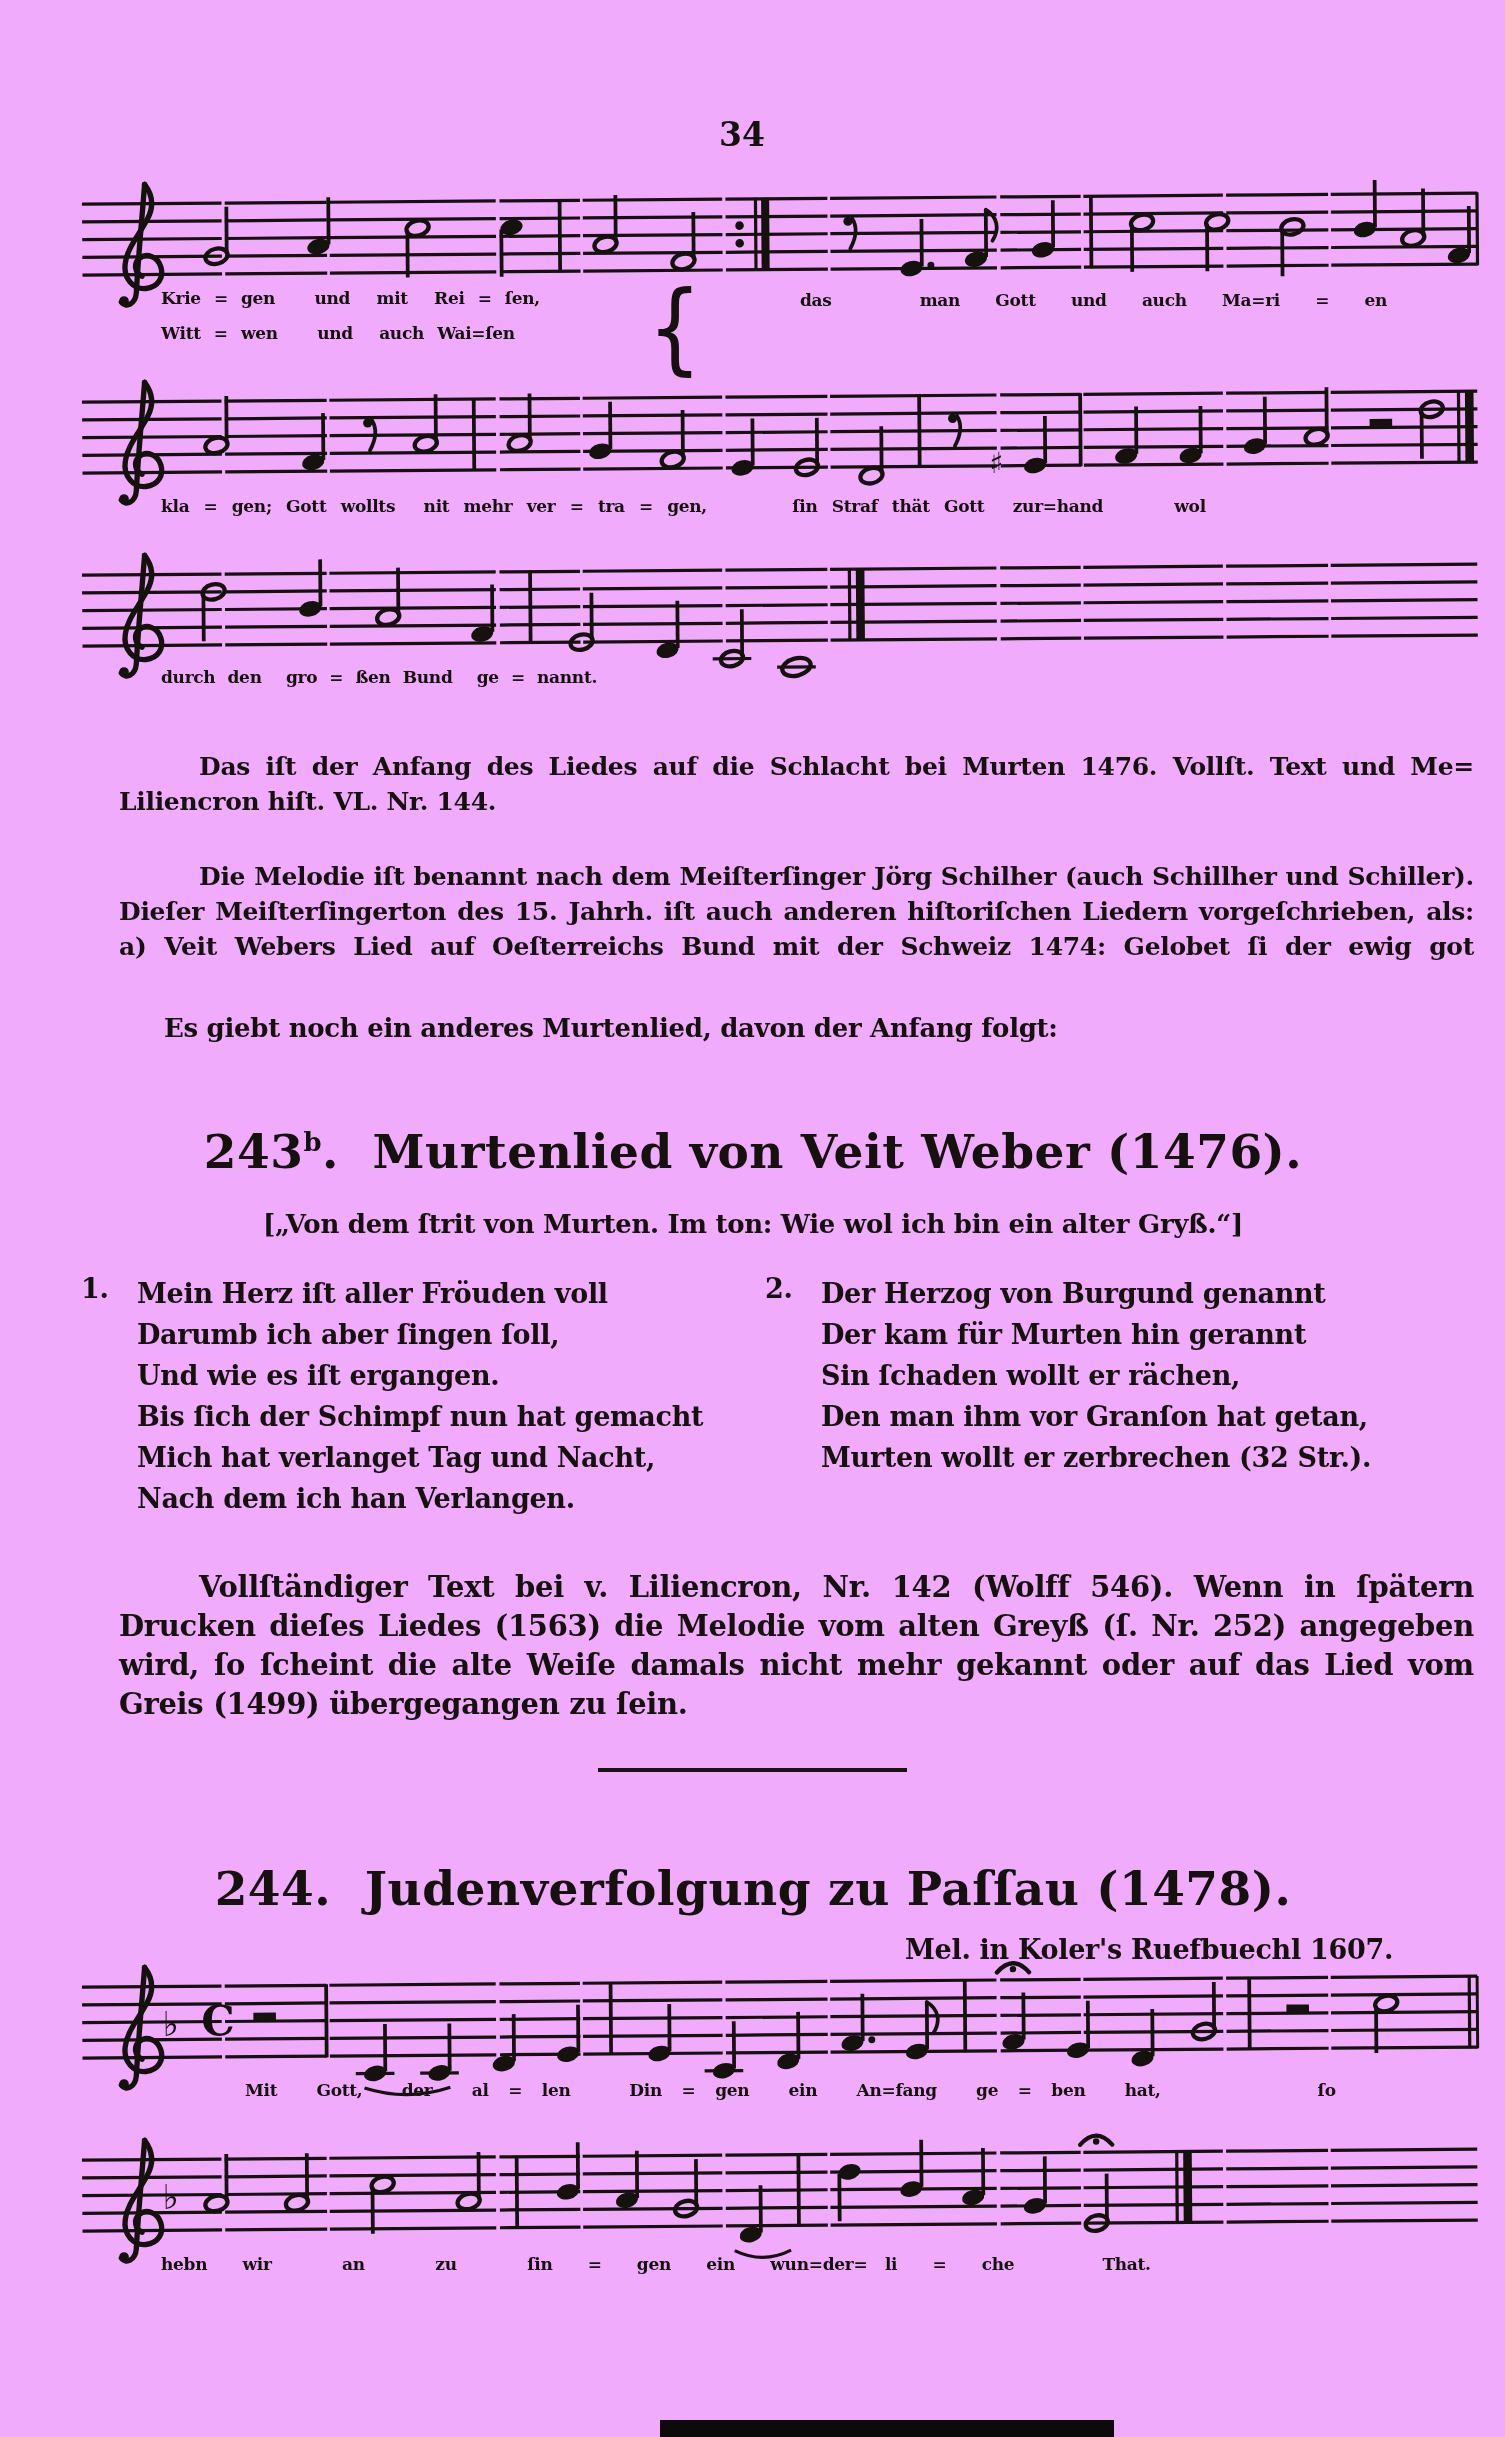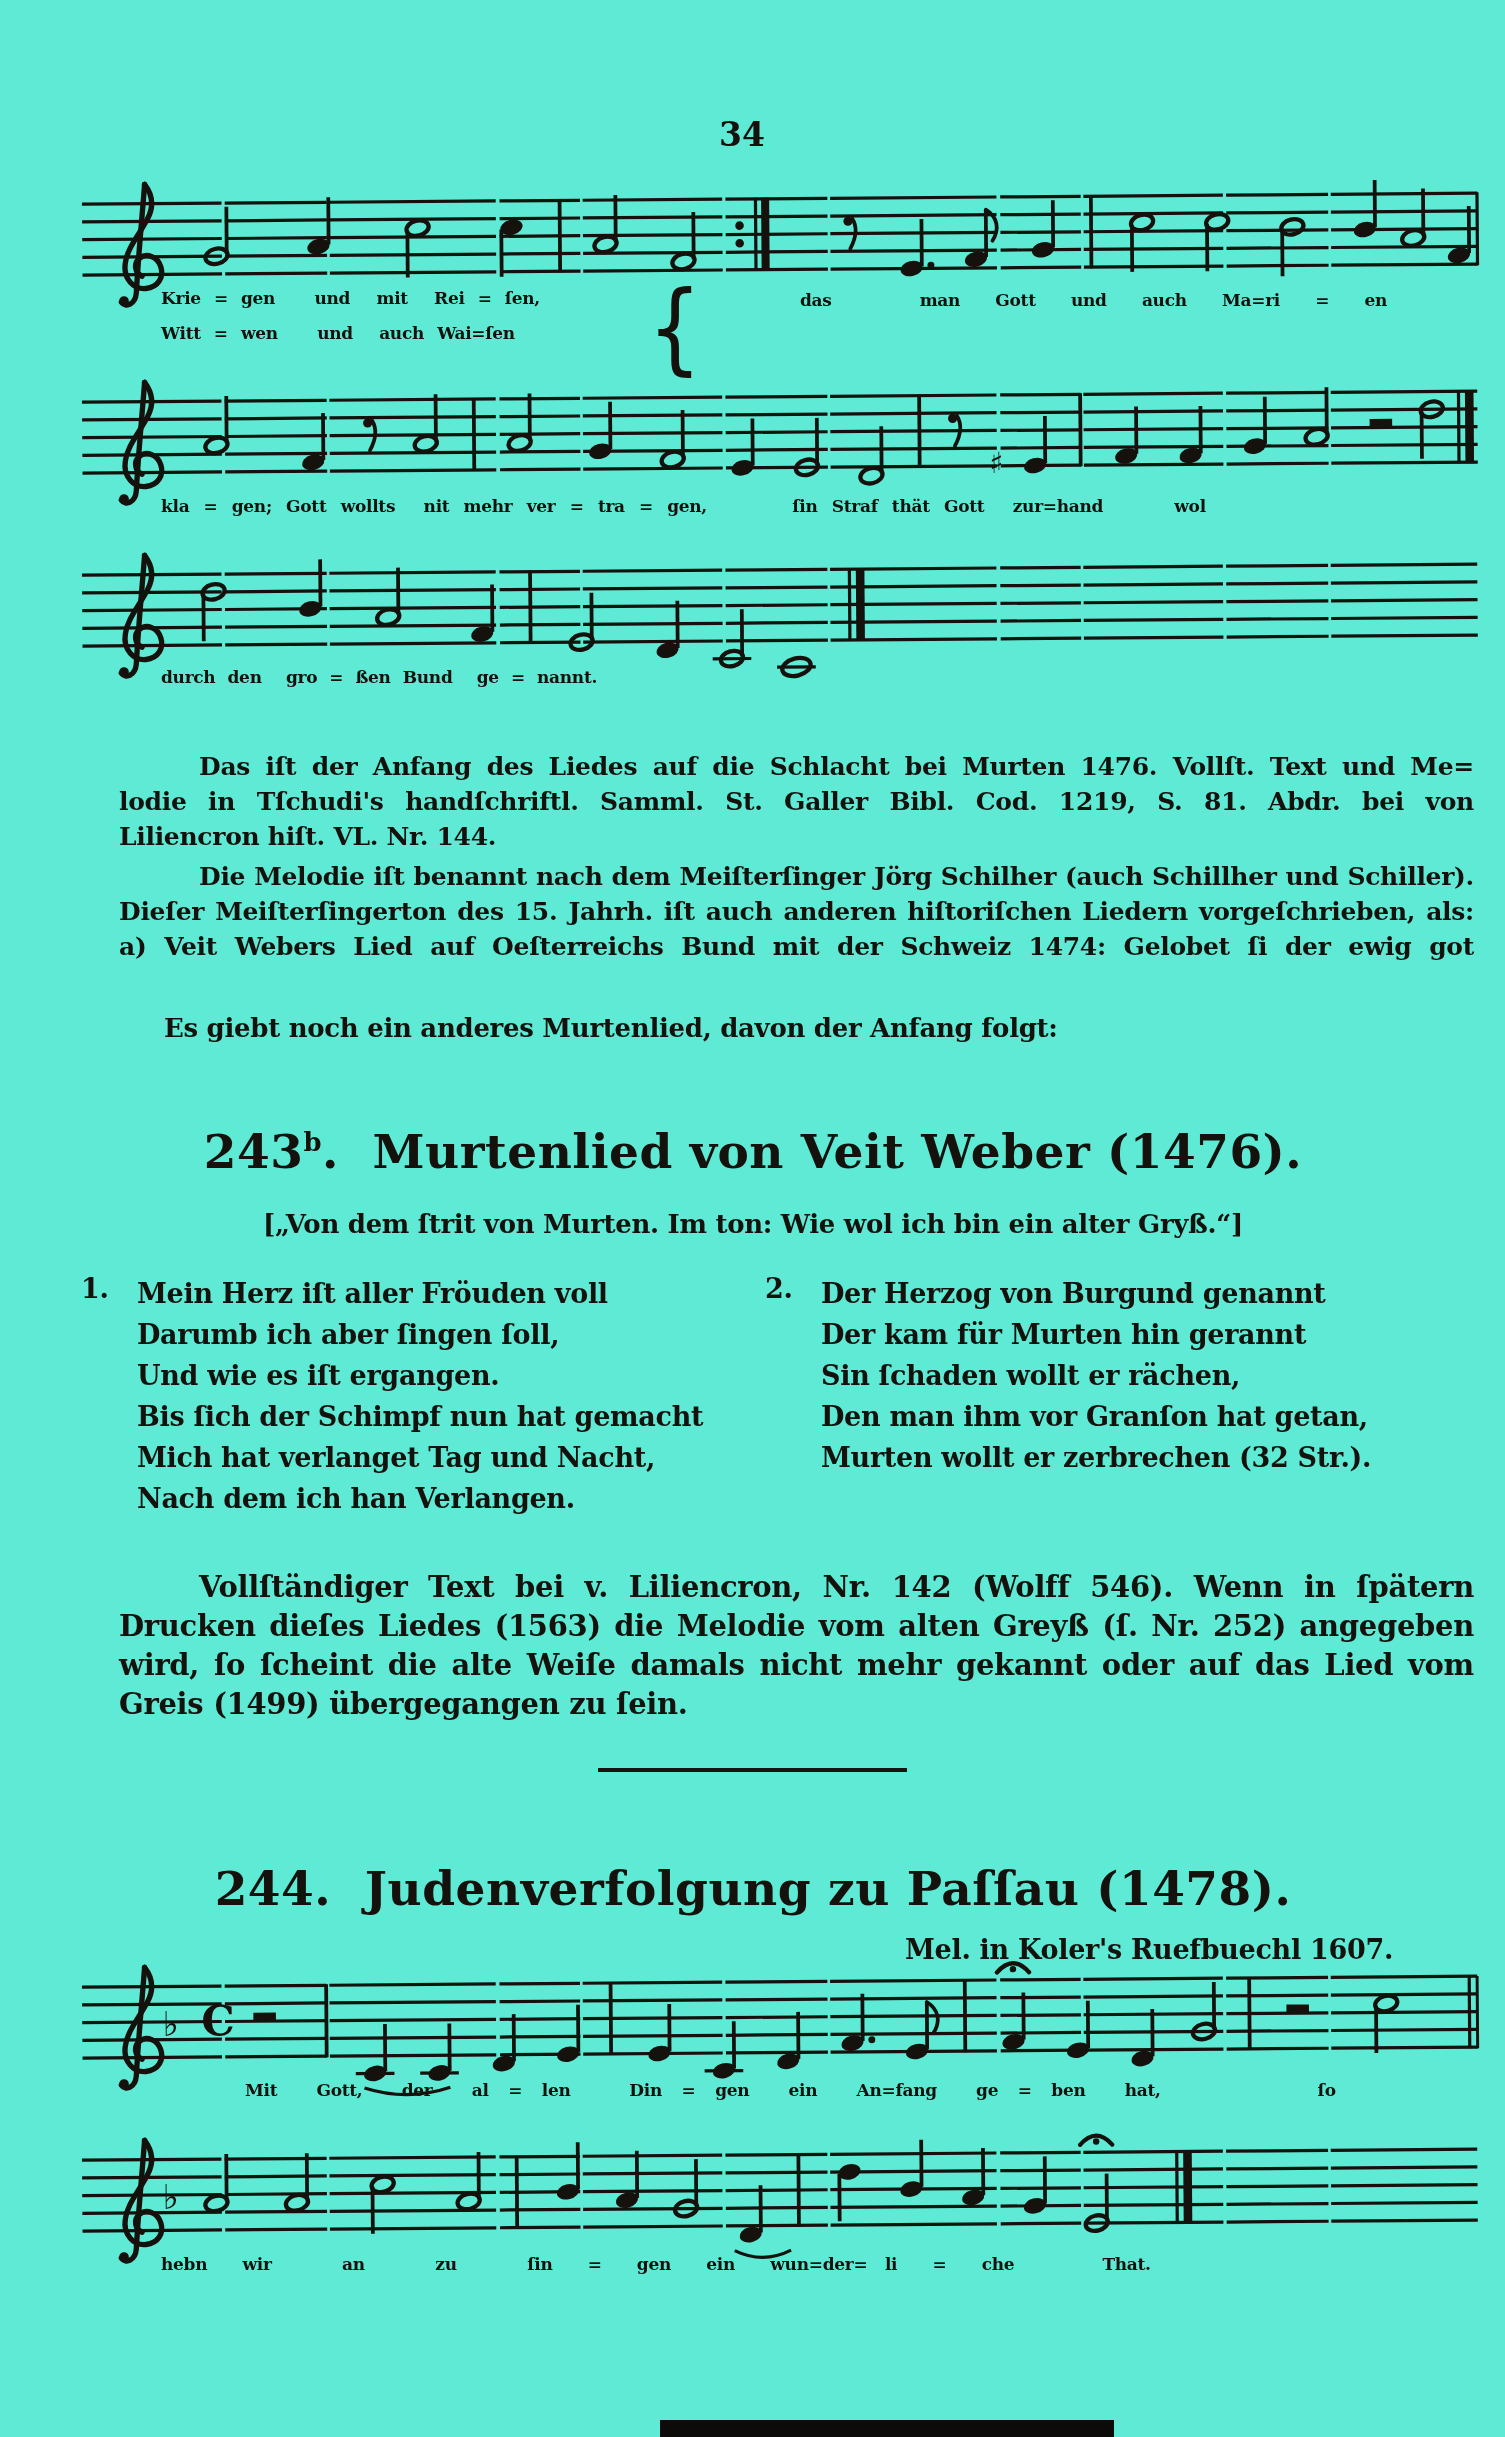--- a/index.html
+++ b/index.html
@@ -1,16 +1,16 @@
 <!DOCTYPE html>
 <html style="font-size:8.6px"><head>
 <meta charset="utf-8">
 <style>
   html,body{margin:0;padding:0;background:#888;}
-  .page{position:relative;width:1506px;height:2438px;background:#5eead4;overflow:hidden;
+  .page{position:relative;width:1506px;height:2438px;background:#f0abfc;overflow:hidden;
         font-family:"DejaVu Serif",serif;color:#15120e;}
   .abs{position:absolute;}
   .frak{font-weight:700;letter-spacing:-0.3px;}
   .pageno{top:115px;left:0;width:1484px;text-align:center;font-size:33px;font-weight:700;}
   .lyr{white-space:pre;font-size:17px;font-weight:700;}
   .para{width:1355px;margin-left:38px;}
   .para .ln{display:block;text-align:justify;text-align-last:justify;}
   .para .ln.short{text-align:center;text-align-last:left;}
   .para .ln.ind{padding-left:80px;}
   .p-small{font-size:25px;line-height:35px;}
@@ -176,21 +176,20 @@
       <line x1="1229" y1="221" x2="1229" y2="133" stroke="#15120e" stroke-width="7"></line>
       <line x1="1294" y1="241.5" x2="1366" y2="241.5" stroke="#15120e" stroke-width="6"></line>
       <ellipse cx="1330" cy="241.5" rx="27" ry="16" transform="rotate(-14 1330 241.5)" fill="none" stroke="#15120e" stroke-width="8"></ellipse>
       <line x1="1430" y1="58" x2="1430" y2="194" stroke="#15120e" stroke-width="6"></line>
       <line x1="1450" y1="58" x2="1450" y2="194" stroke="#15120e" stroke-width="16"></line>
     </svg>
   <div class="abs lyr frak" style="left:161px;top:667px;word-spacing:6.5px;">durch den  gro = ßen Bund  ge = nannt.</div>
 
   <div class="abs para p-small frak" style="left:81px;top:749px;">
     <span class="ln ind">Das iſt der Anfang des Liedes auf die Schlacht bei Murten 1476.  Vollſt. Text und Me=</span>
-    <span class="ln">lodie in Tſchudi's handſchriftl. Samml. St. Galler Bibl. Cod. 1219, S. 81.  Abdr. bei von</span>
     <span class="ln short">Liliencron hiſt. VL. Nr. 144.</span>
   </div>
 
   <div class="abs para p-small frak" style="left:81px;top:859px;">
     <span class="ln ind">Die Melodie iſt benannt nach dem Meiſterſinger Jörg Schilher (auch Schillher und Schiller).</span>
     <span class="ln">Dieſer Meiſterſingerton des 15. Jahrh. iſt auch anderen hiſtoriſchen Liedern vorgeſchrieben, als:</span>
     <span class="ln">a) Veit Webers Lied auf Oeſterreichs Bund mit der Schweiz 1474: Gelobet ſi der ewig got</span>
   </div>
 
   <div class="abs esline frak" style="left:164px;top:1013px;">Es giebt noch ein anderes Murtenlied, davon der Anfang folgt:</div>

